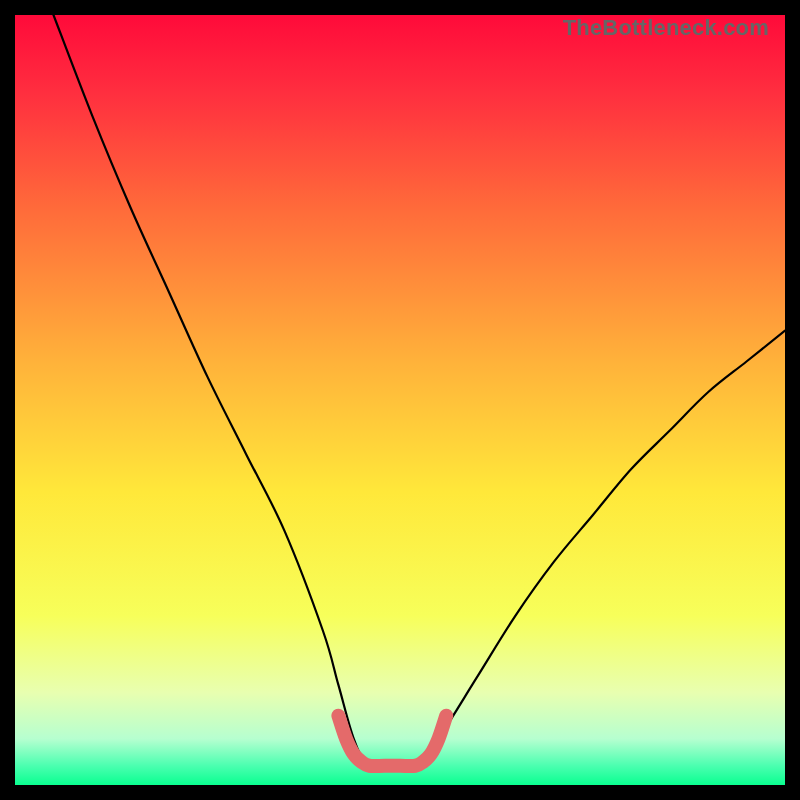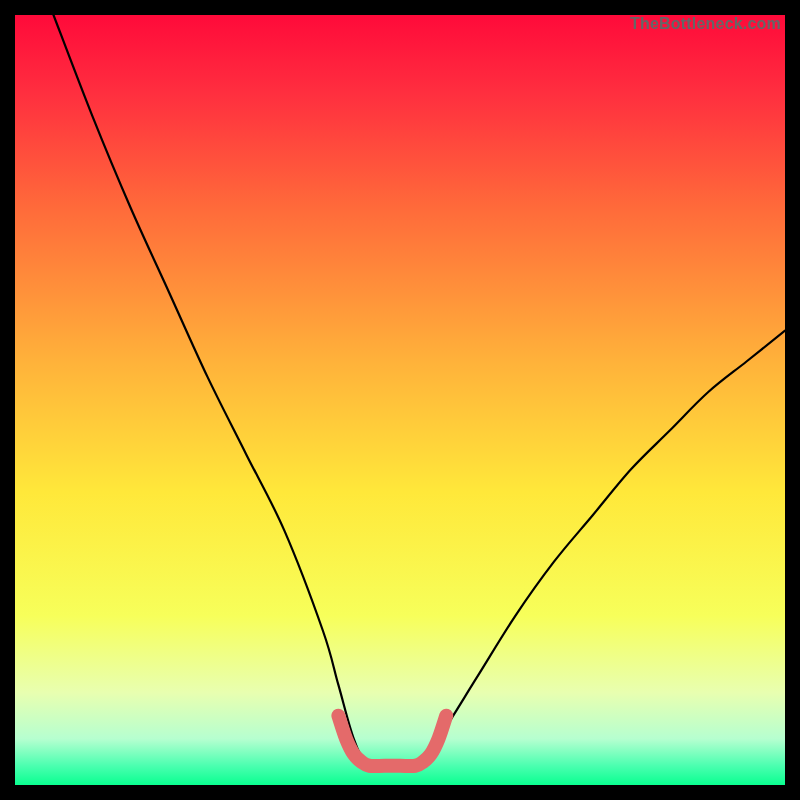--- a/index.html
+++ b/index.html
@@ -14,23 +14,23 @@
     position: absolute;
     left: 15px;
     top: 15px;
     width: 770px;
     height: 770px;
     background: #000;
   }
   .watermark {
     position: absolute;
     top: 0px;
-    right: 4px;
+    right: 16px;
     font-family: Arial, Helvetica, sans-serif;
-    font-size: 16px;
+    font-size: 22px;
     font-weight: 600;
     color: #666;
     letter-spacing: 0.2px;
     z-index: 10;
     user-select: none;
   }
   svg { display: block; }
 </style>
 </head>
 <body>

